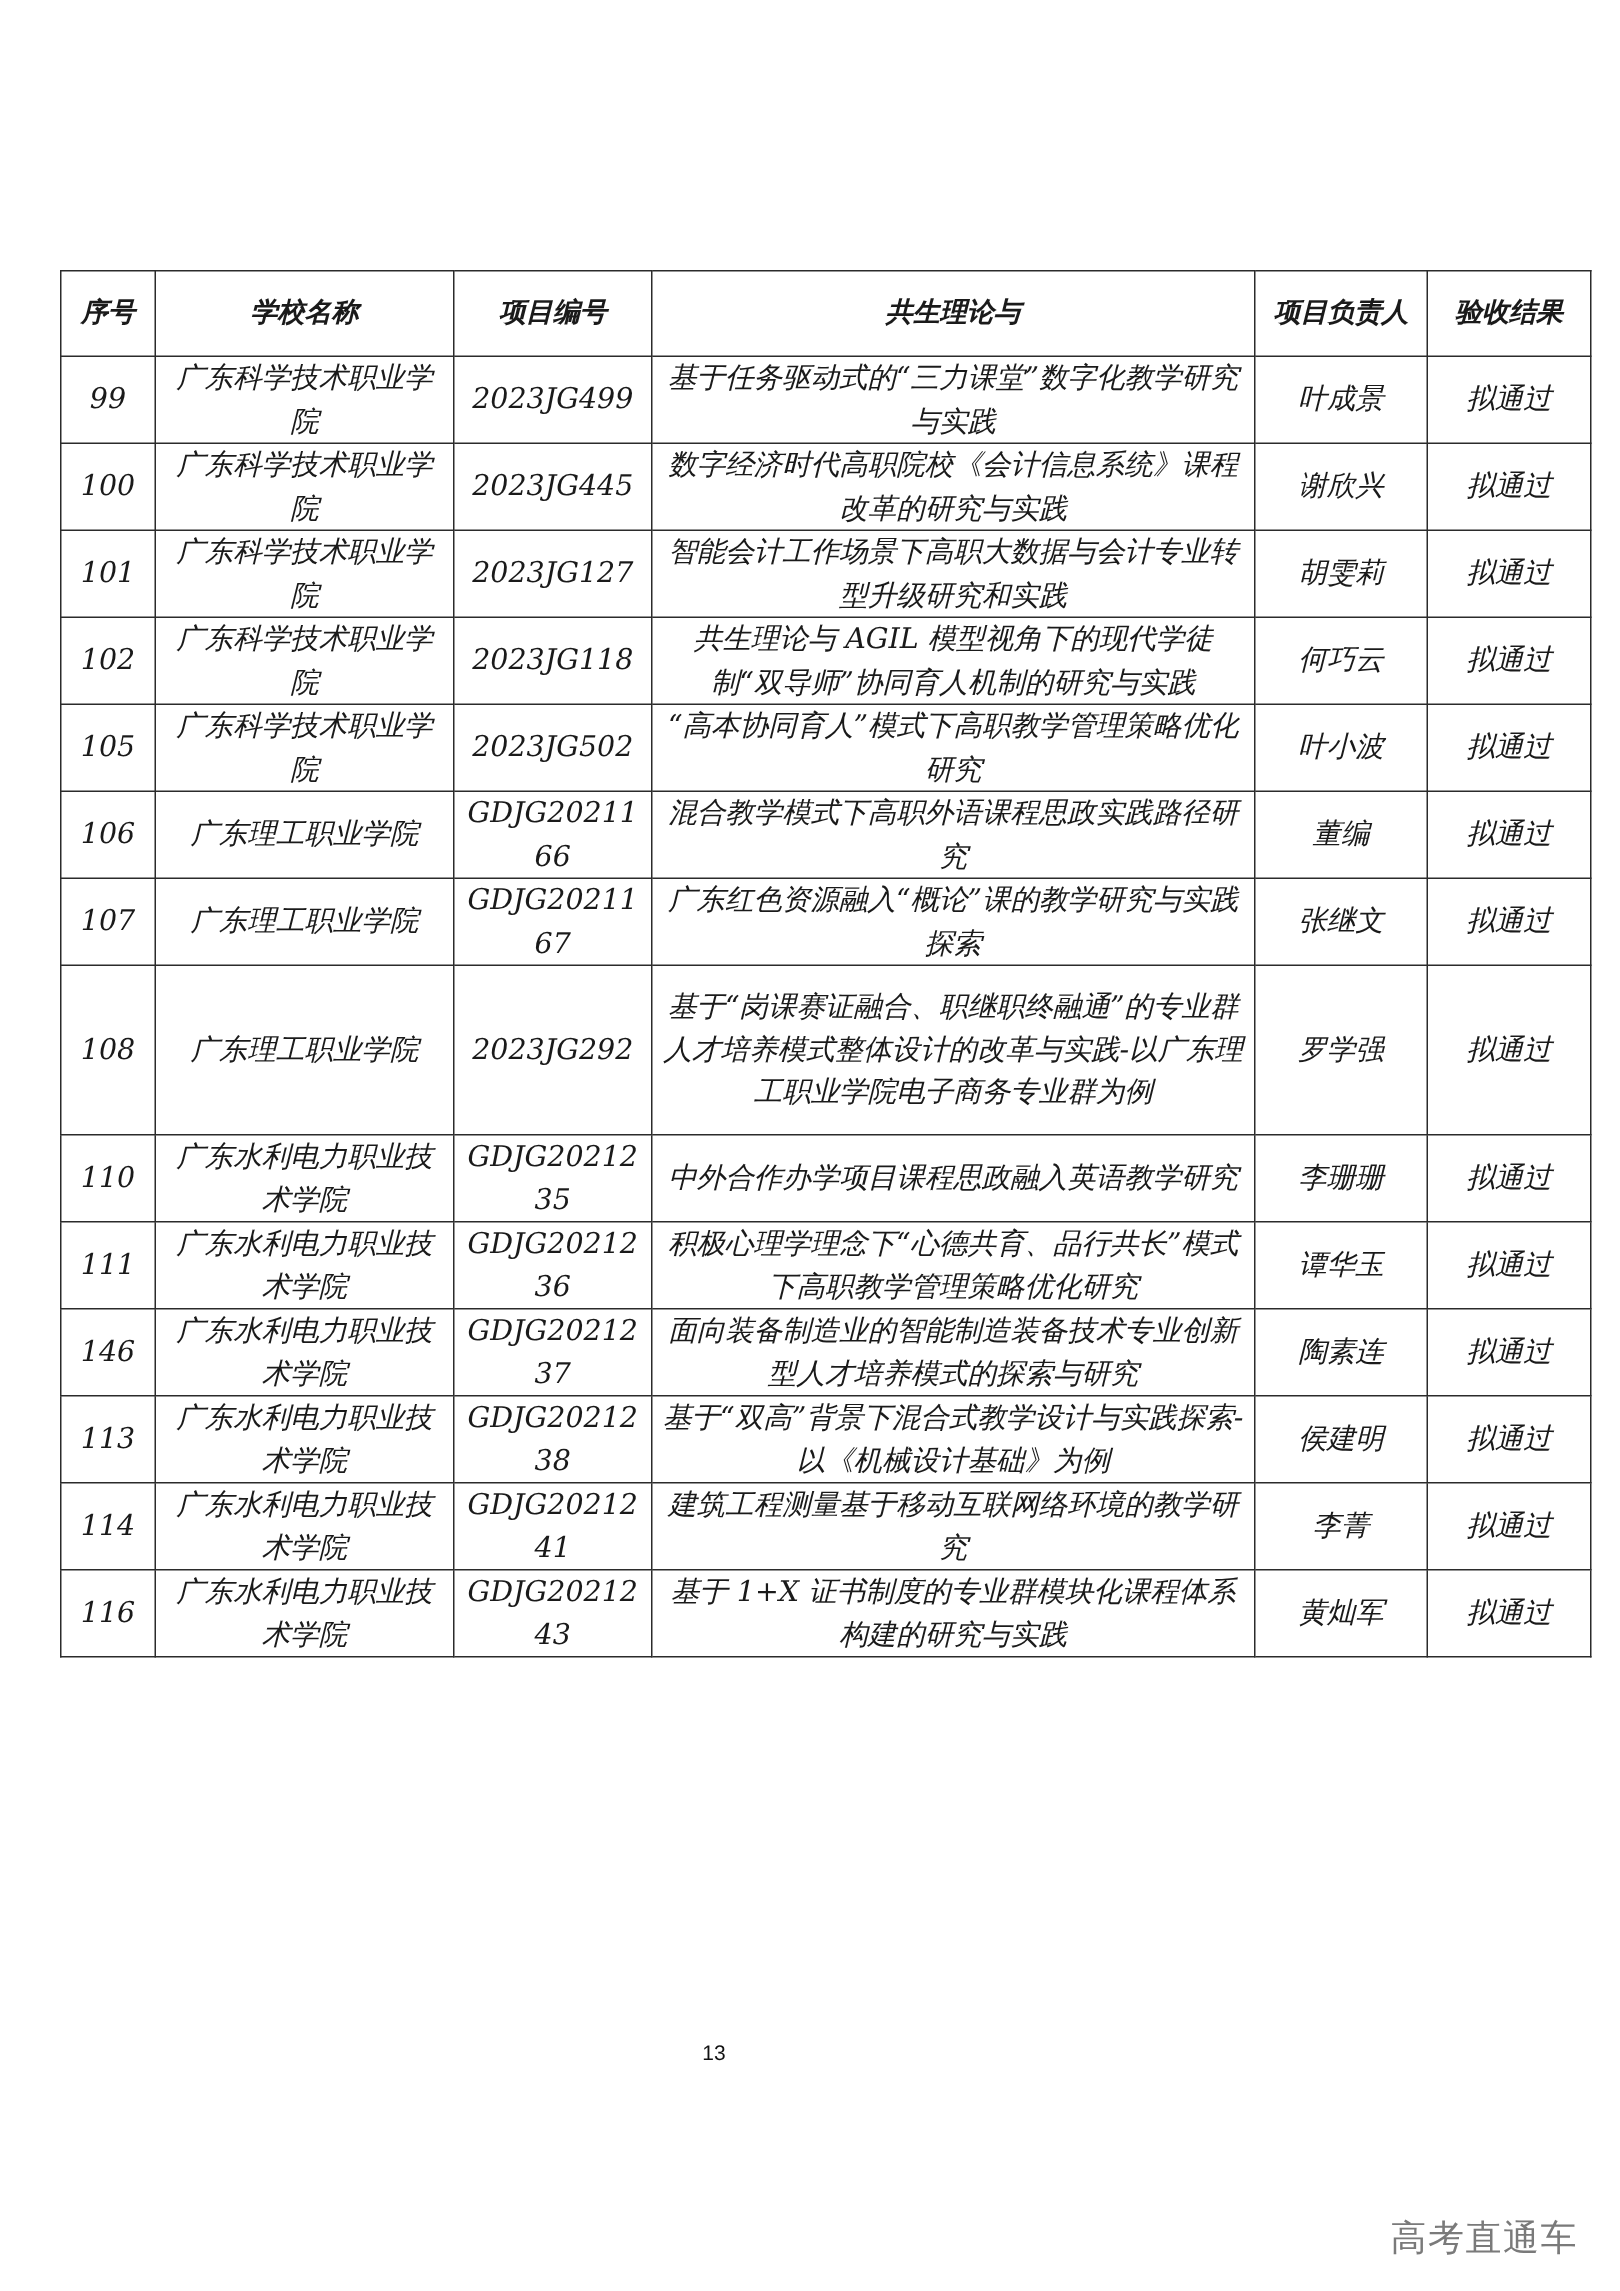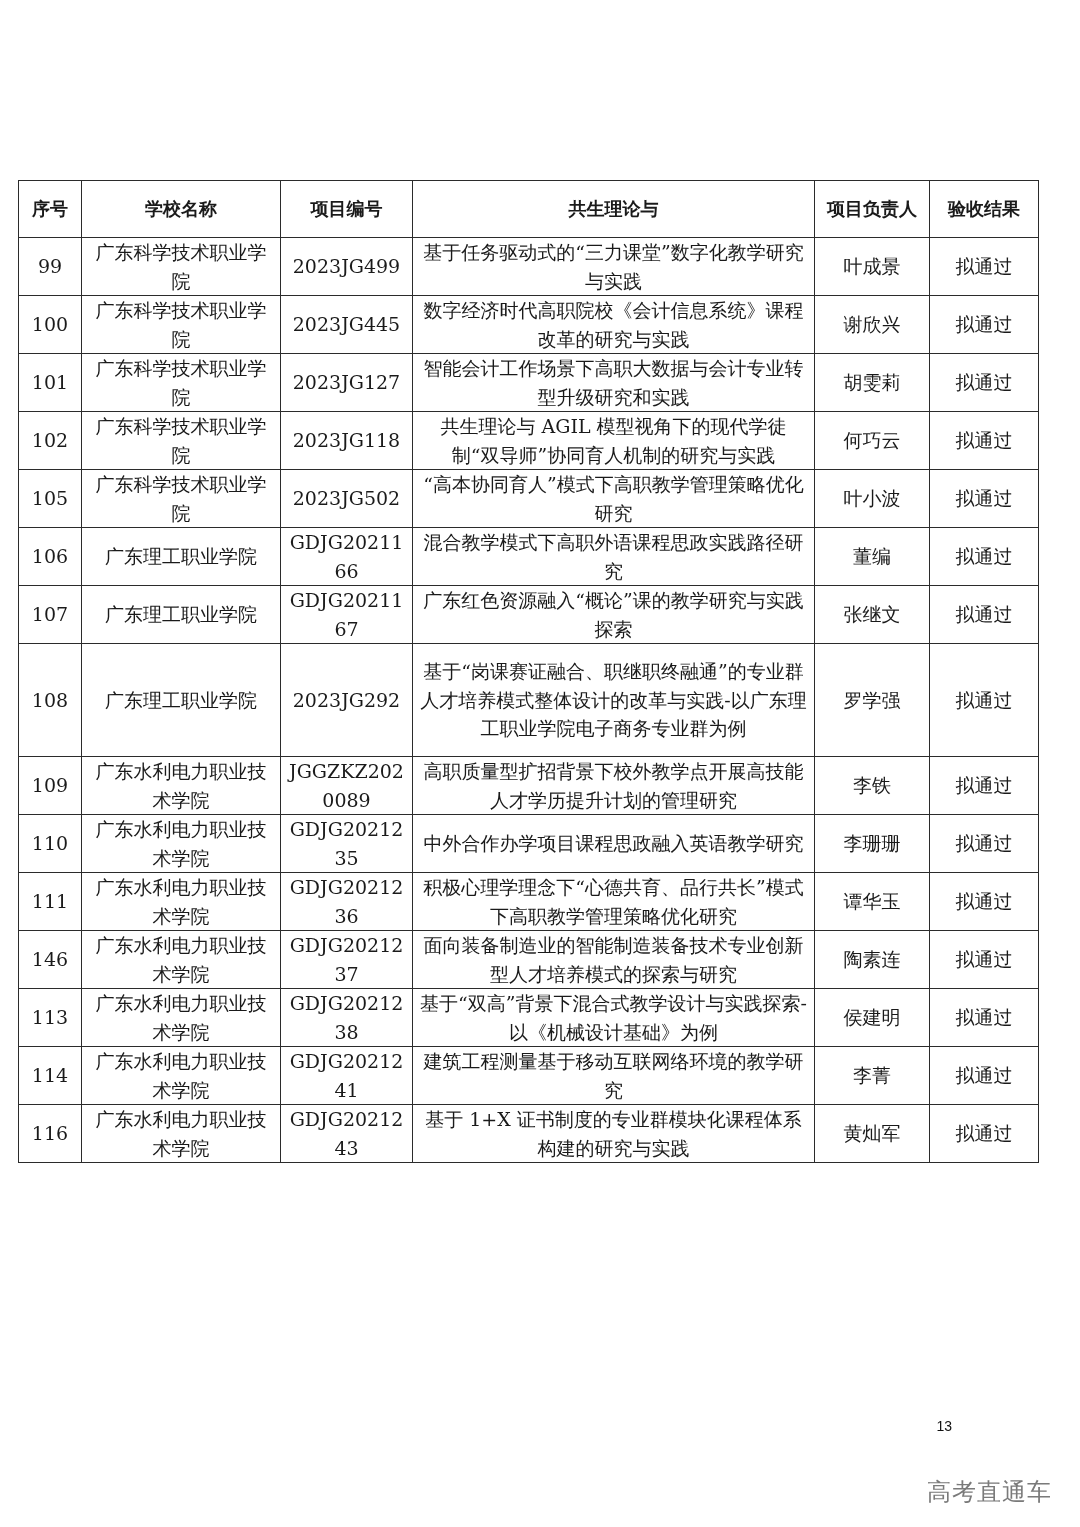--- a/index.html
+++ b/index.html
@@ -1,30 +1,30 @@
 <!DOCTYPE html>
 <html><head>
 <meta charset="utf-8">
 <style>
   html, body { margin: 0; padding: 0; background: #ffffff; }
   body { width: 1080px; height: 1527px; position: relative; overflow: hidden;
          font-family: "DejaVu Serif", "Liberation Serif", serif; color: #1a1a1a; }
   .page { position: absolute; left: 0; top: 0; width: 1080px; height: 1527px; }
-  table.main { position: absolute; left: 18px; top: 180px; width: 1020px;
-               border-collapse: collapse; table-layout: fixed; }
+  table.main { position: absolute; left: 40px; top: 180px; width: 1020px;
+               border-collapse: collapse; table-layout: fixed; font-style: italic; }
   table.main th, table.main td { border: 1.5px solid #2b2b2b; text-align: center;
                vertical-align: middle; padding: 0 6px; font-size: 19px; line-height: 28.5px;
                font-weight: normal; word-break: break-all; }
   table.main th { font-family: "DejaVu Sans", "Liberation Sans", sans-serif; font-weight: bold;
                font-size: 18px; height: 56px; }
   table.main td { height: 54px; }
   table.main tr.tall td { height: 112px; }
   col.c1 { width: 63px; } col.c2 { width: 199px; } col.c3 { width: 132px; }
   col.c4 { width: 402px; } col.c5 { width: 115px; } col.c6 { width: 109px; }
-  .page-num { position: absolute; left: 0; width: 952px; top: 1418px; text-align: right;
+  .page-num { position: absolute; left: 0; width: 952px; top: 1360px; text-align: center;
               font-family: "Liberation Sans", sans-serif; font-size: 14px; color: #111; }
   .watermark { position: absolute; right: 28px; top: 1476px;
                font-family: "DejaVu Sans", sans-serif; font-size: 24px; color: #7a7a7a;
                letter-spacing: 1px; }
 </style>
 </head>
 <body>
 
 <div class="page">
   <table class="main">
@@ -105,28 +105,20 @@
         </tr>
       <tr class="tall">
           <td>108</td>
           <td>广东理工职业学院</td>
           <td>2023JG292</td>
           <td>基于“岗课赛证融合、职继职终融通”的专业群人才培养模式整体设计的改革与实践-以广东理工职业学院电子商务专业群为例</td>
           <td>罗学强</td>
           <td>拟通过</td>
         </tr>
       <tr>
-          <td>109</td>
-          <td>广东水利电力职业技术学院</td>
-          <td>JGGZKZ2020089</td>
-          <td>高职质量型扩招背景下校外教学点开展高技能人才学历提升计划的管理研究</td>
-          <td>李铁</td>
-          <td>拟通过</td>
-        </tr>
-      <tr>
           <td>110</td>
           <td>广东水利电力职业技术学院</td>
           <td>GDJG2021235</td>
           <td>中外合作办学项目课程思政融入英语教学研究</td>
           <td>李珊珊</td>
           <td>拟通过</td>
         </tr>
       <tr>
           <td>111</td>
           <td>广东水利电力职业技术学院</td>

